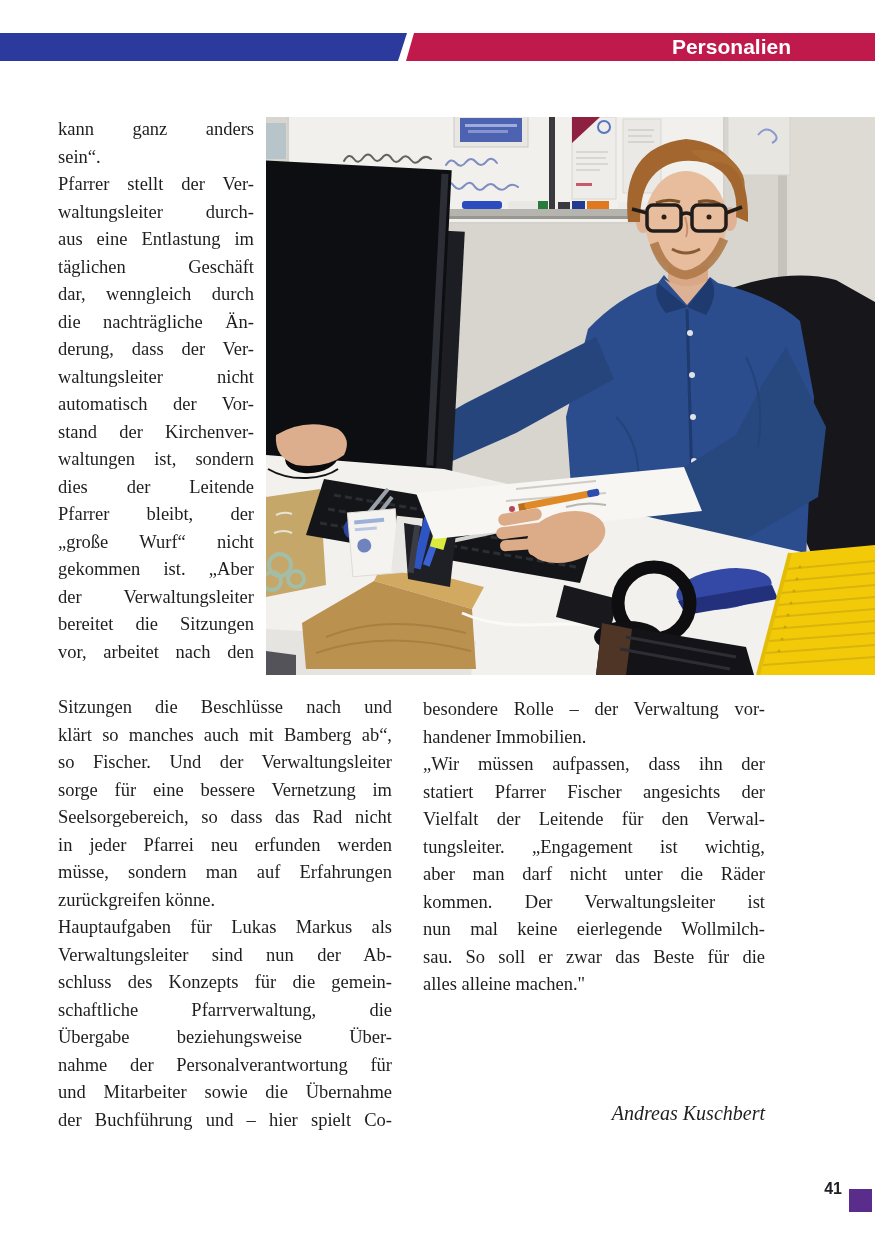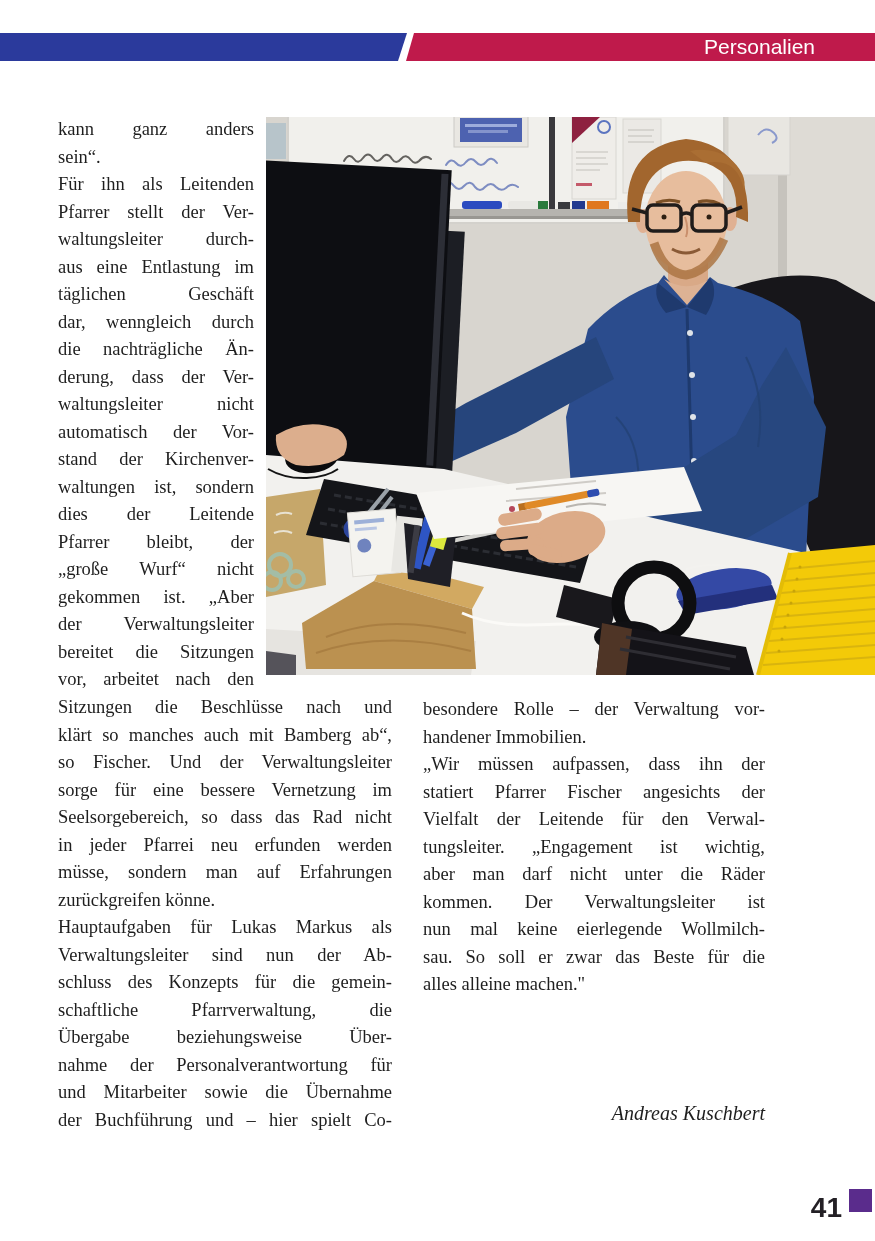--- a/index.html
+++ b/index.html
@@ -7,37 +7,37 @@
         font-family:"Liberation Serif", serif;color:#1e1e1e;}
   
   .hbar{position:absolute;left:0;top:33px;width:875px;height:28px;}
   .hbar-blue{position:absolute;left:0;top:0;width:420px;height:28px;
              background:var(--header_blue,#2b3a9c);
              clip-path:polygon(0 0,407px 0,398px 100%,0 100%);}
   .hbar-red{position:absolute;left:0;top:0;width:875px;height:28px;
             background:var(--header_red,#bf1a4b);
             clip-path:polygon(414px 0,100% 0,100% 100%,406px 100%);}
   .hbar-title{position:absolute;right:0;top:0;width:875px;height:28px;line-height:28px;
-              text-align:right;padding-right:60px;box-sizing:border-box;
-              font-family:"Liberation Sans",sans-serif;font-weight:normal;font-size:21px;color:#ffffff;}
+              text-align:right;padding-right:84px;box-sizing:border-box;
+              font-family:"Liberation Sans",sans-serif;font-weight:bold;font-size:21px;color:#ffffff;}
   
   .photo{position:absolute;left:266px;top:117px;width:609px;height:558px;margin:0;overflow:hidden;background:#d8d5cf;}
   .photo svg{display:block;}
   
   .col{position:absolute;font-size:18.5px;line-height:27.5px;}
   .col-narrow{left:58px;top:116px;width:196px;}
   .col-left{left:58px;top:694px;width:334px;}
   .col-right{left:423px;top:696px;width:342px;}
   .tline{text-align:justify;text-align-last:justify;white-space:normal;}
   .tline.nj{text-align-last:left;}
   .signature{position:absolute;left:423px;top:1102px;width:342px;text-align:right;
              font-style:italic;font-size:20px;}
   
   .pagenum{position:absolute;left:780px;top:1180px;width:62px;text-align:right;
-           font-family:"Liberation Sans",sans-serif;font-weight:bold;font-size:28px;color:#232025;margin-top:12px;}
+           font-family:"Liberation Sans",sans-serif;font-weight:bold;font-size:16px;color:#232025;}
   .pagesq{position:absolute;left:849px;top:1189px;width:23px;height:23px;
           background:var(--accent_purple,#5a2c8c);}
 </style>
 </head>
 <body>
 
 <div class="page">
 
   <div class="hbar">
     <div class="hbar-blue"></div>
@@ -273,21 +273,20 @@
           <circle cx="516" cy="522" r="1.5"></circle>
             <circle cx="513" cy="534" r="1.5"></circle>
         </g>
       </g>
     </svg>
   </figure>
 
   <div class="col col-narrow">
       <div class="tline">kann ganz anders</div>
       <div class="tline nj">sein“.</div>
-      <div class="tline">Für ihn als Leitenden</div>
       <div class="tline">Pfarrer stellt der Ver-</div>
       <div class="tline">waltungsleiter durch-</div>
       <div class="tline">aus eine Entlastung im</div>
       <div class="tline">täglichen Geschäft</div>
       <div class="tline">dar, wenngleich durch</div>
       <div class="tline">die nachträgliche Än-</div>
       <div class="tline">derung, dass der Ver-</div>
       <div class="tline">waltungsleiter nicht</div>
       <div class="tline">automatisch der Vor-</div>
       <div class="tline">stand der Kirchenver-</div>

